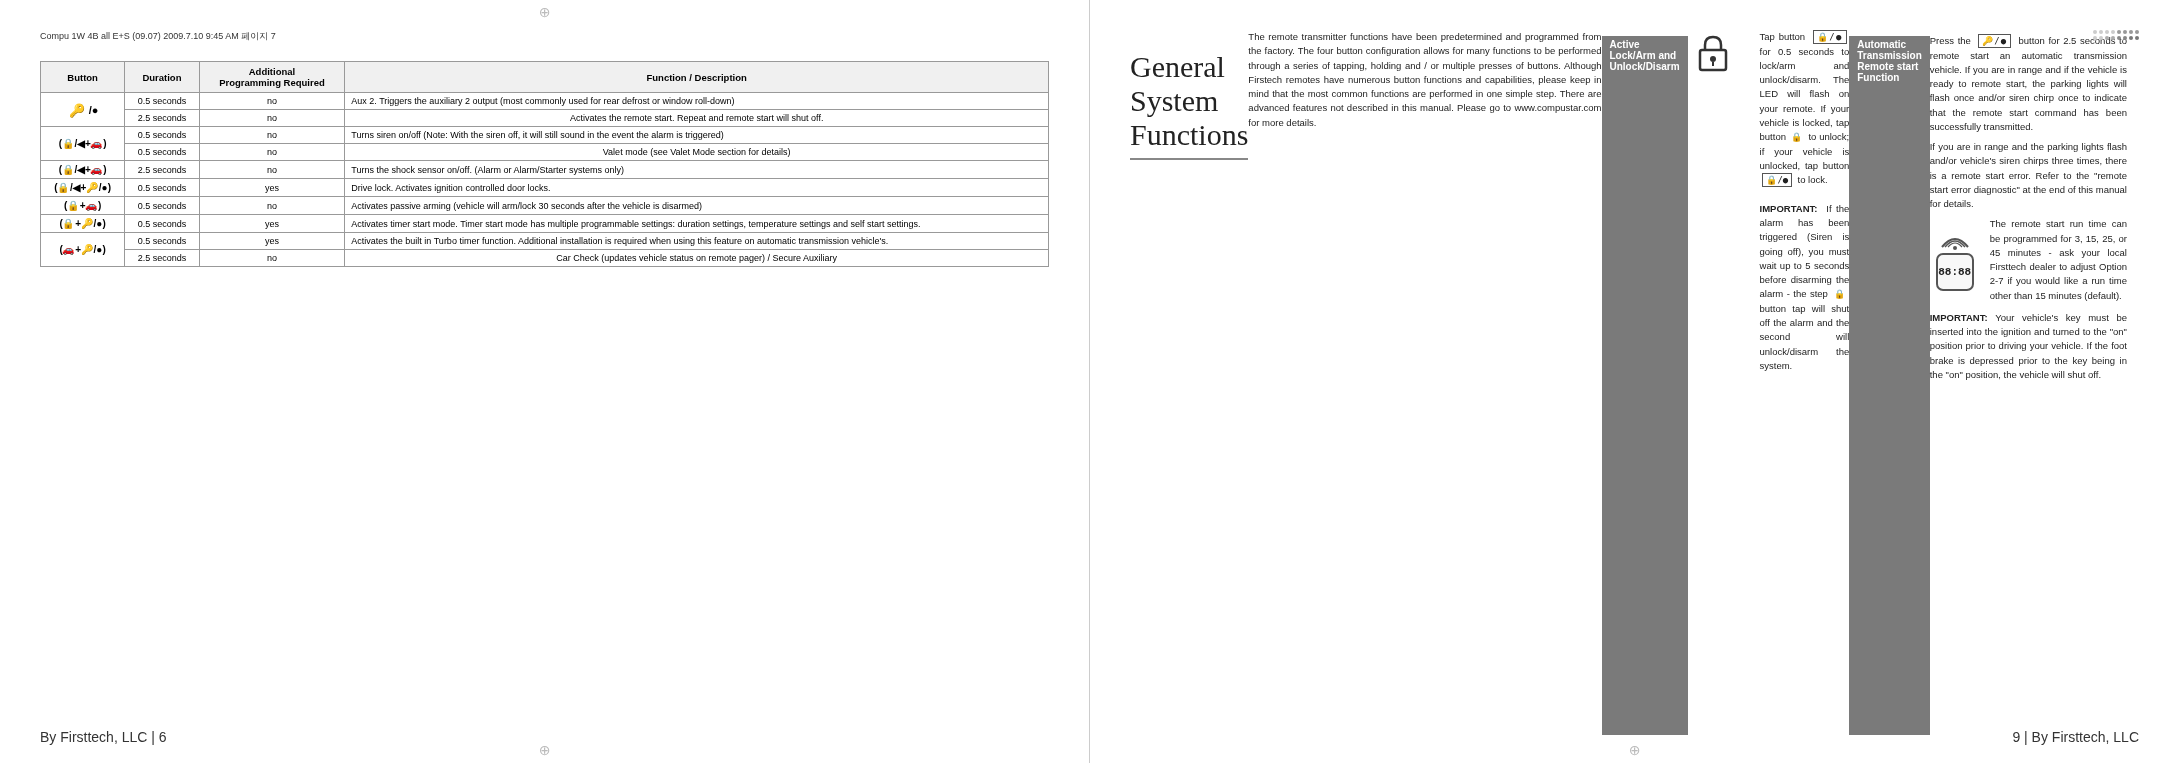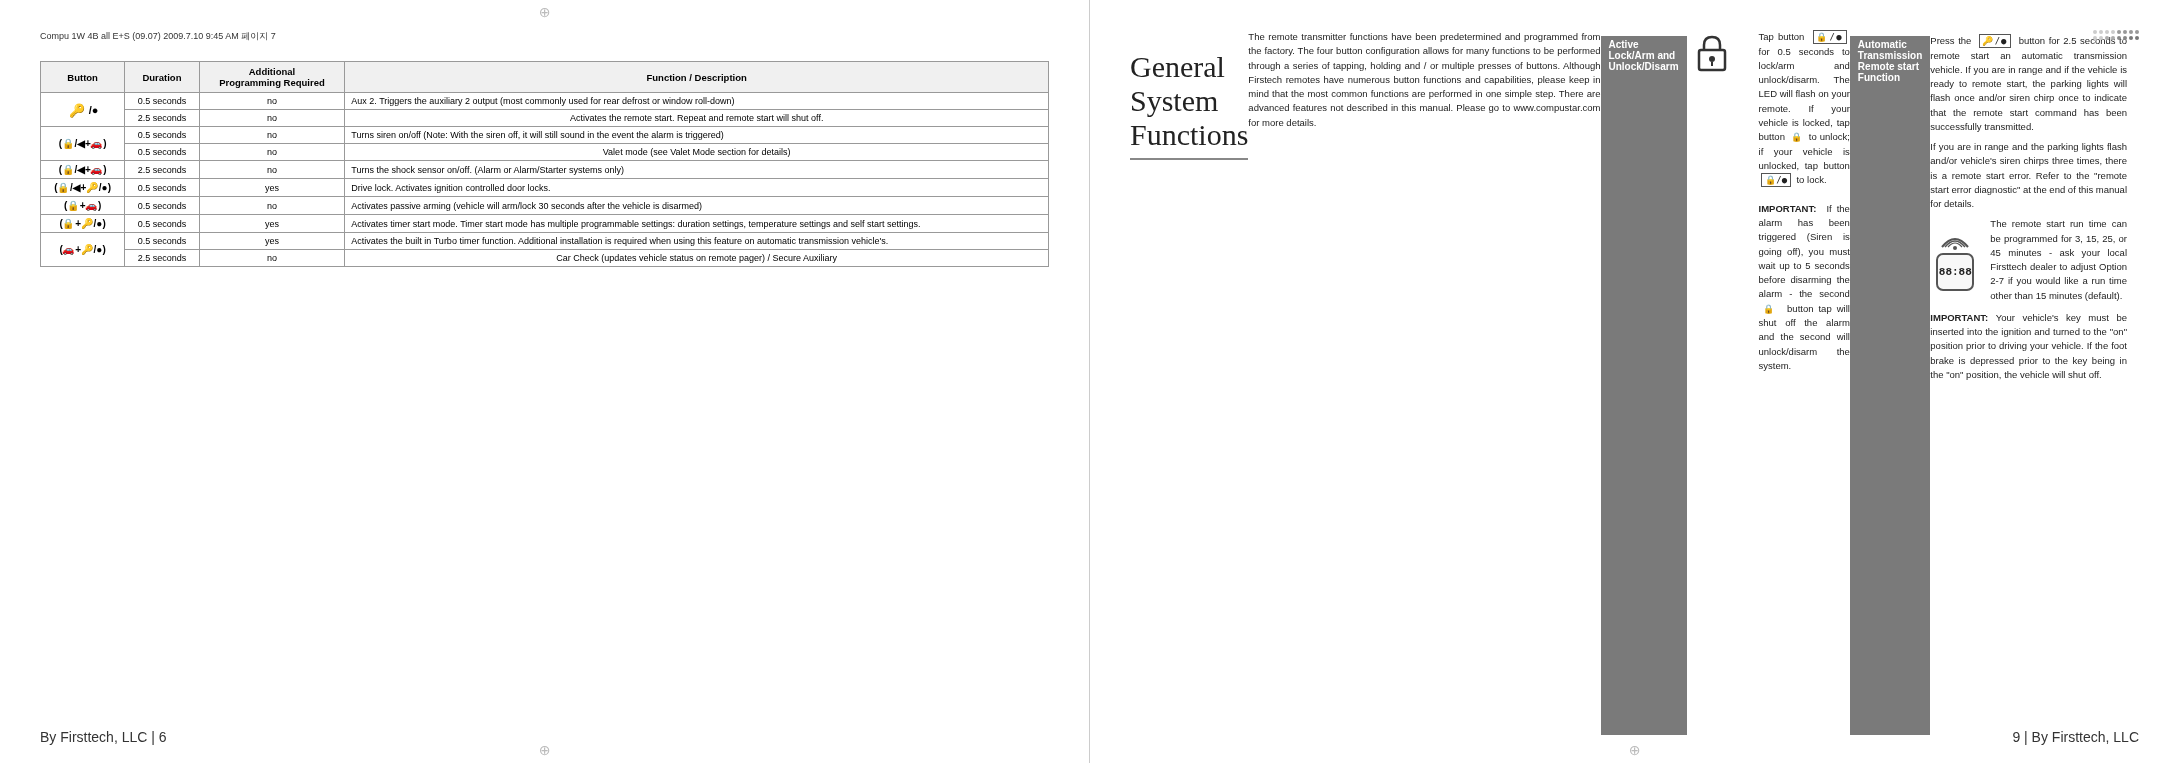--- a/index.html
+++ b/index.html
@@ -359,21 +359,21 @@
       <svg width="42" height="42" viewBox="0 0 42 42">
         <rect x="8" y="18" width="26" height="20" rx="2" ry="2" fill="none" stroke="#333" stroke-width="2.5"></rect>
         <path d="M13 18 V13 Q13 5 21 5 Q29 5 29 13 V18" fill="none" stroke="#333" stroke-width="2.5"></path>
         <circle cx="21" cy="27" r="3" fill="#333"></circle>
         <line x1="21" y1="30" x2="21" y2="34" stroke="#333" stroke-width="2"></line>
       </svg>
     </div>
     <div class="section-text">
       Tap button &nbsp;<span style="border:1px solid #555;padding:1px 3px;font-size:9px;font-family:monospace;">🔒/●</span>&nbsp; for 0.5 seconds to lock/arm and unlock/disarm. The LED will flash on your remote. If your vehicle is locked, tap button &nbsp;<span style="font-size:9px;">🔒</span>&nbsp; to unlock; if your vehicle is unlocked, tap button &nbsp;<span style="border:1px solid #555;padding:1px 3px;font-size:9px;font-family:monospace;">🔒/●</span>&nbsp; to lock.
       <br><br>
-      <span class="bold-text">IMPORTANT:</span>&nbsp; If the alarm has been triggered (Siren is going off), you must wait up to 5 seconds before disarming the alarm - the <span>second</span> &nbsp;<span style="font-size:9px;">🔒</span>&nbsp; button tap will shut off the alarm and the second will unlock/disarm the system.
+      <span class="bold-text">IMPORTANT:</span>&nbsp; If the alarm has been triggered (Siren is going off), you must wait up to 5 seconds before disarming the alarm - the <span>step</span> &nbsp;<span style="font-size:9px;">🔒</span>&nbsp; button tap will shut off the alarm and the second will unlock/disarm the system.
     </div>
   </div>
 
   <div class="section-header">Automatic Transmission Remote start Function</div>
 
   <div class="auto-section">
     <p class="auto-text">
       Press the &nbsp;<span style="border:1px solid #555;padding:1px 3px;font-size:9px;font-family:monospace;">🔑/●</span>&nbsp; button for 2.5 seconds to remote start an automatic transmission vehicle. If you are in range and if the vehicle is ready to remote start, the parking lights will flash once and/or siren chirp once to indicate that the remote start command has been successfully transmitted.
     </p>
     <p class="auto-text">

